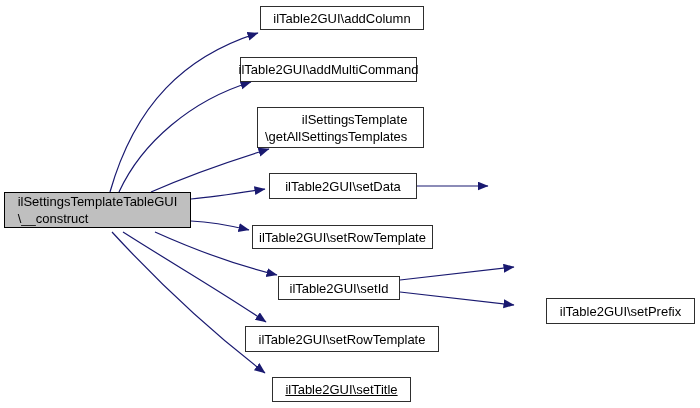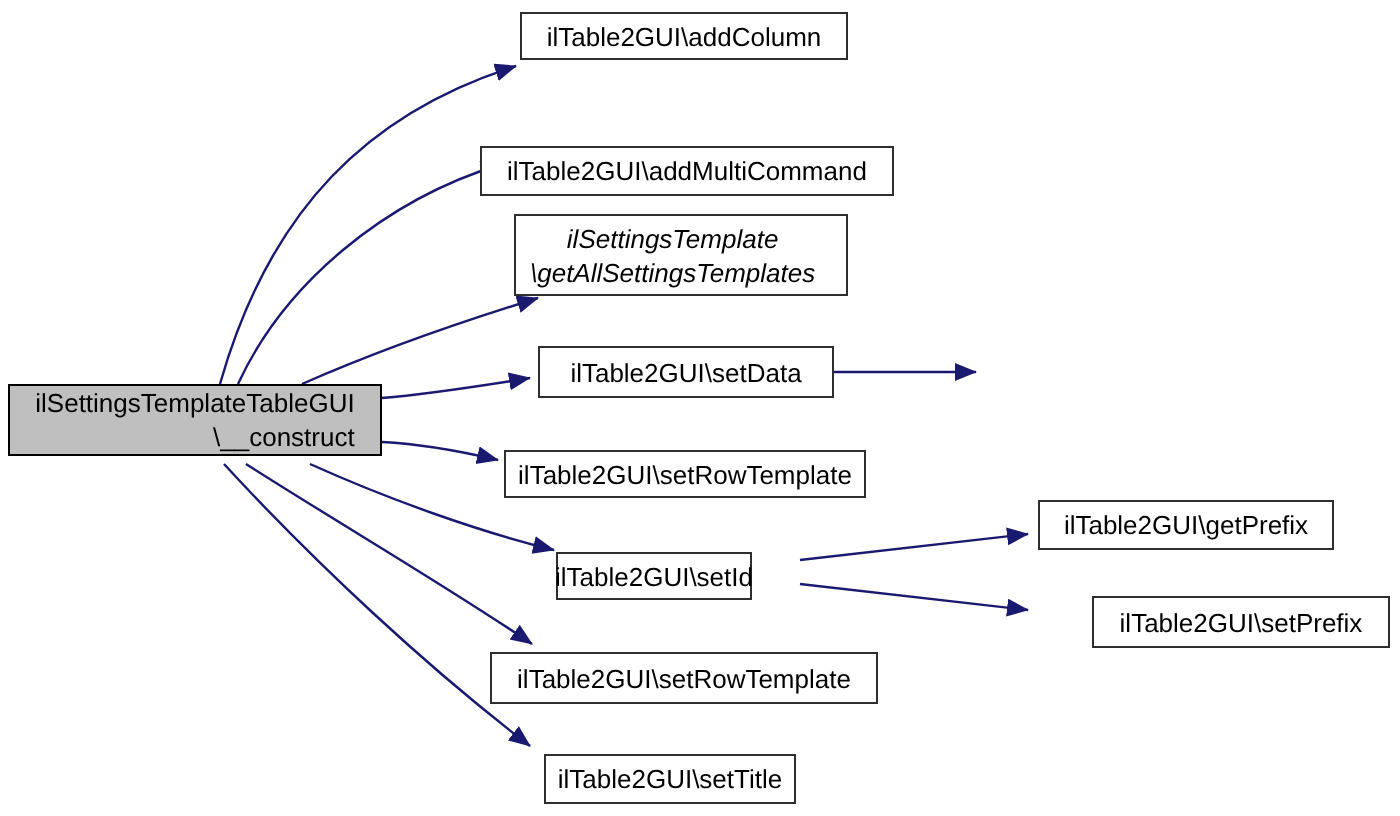--- a/index.html
+++ b/index.html
@@ -29,34 +29,33 @@
     position: absolute;
     box-sizing: border-box;
     border: 1px solid var(--node-border, #2e2e2e);
     background: var(--node-fill, #ffffff);
     color: var(--text-color, #000000);
     font-size: 13px;
     line-height: 17px;
     display: flex;
     align-items: center;
     justify-content: center;
-    text-align: right;
+    text-align: left;
     white-space: pre-line;
     cursor: pointer;
   }
   .node.main {
     background: var(--main-fill, #bfbfbf);
     border-color: var(--main-border, #000000);
     cursor: default;
   }
   .node.align-left {
     justify-content: flex-start;
-    text-align: center;
+    text-align: right;
     padding-left: 7px;
-    font-style: italic;
   }
 </style>
 </head>
 <body>
 
 <div id="canvas">
 
   <svg id="edge-layer" width="700" height="408" viewBox="0 0 700 408" xmlns="http://www.w3.org/2000/svg">
     <defs>
       <marker id="arrow" markerUnits="userSpaceOnUse" markerWidth="13" markerHeight="11" refX="10.5" refY="4.5" orient="auto">
@@ -76,33 +75,32 @@
         <path d="M400,280 L514,267" class="edge" marker-end="url(#arrow)"></path>
         <path d="M400,292 L514,305" class="edge" marker-end="url(#arrow)"></path>
       </g>
   </svg>
 
   <div class="node main" style="left:4px; top:192px; width:187px; height:36px;">ilSettingsTemplateTableGUI
 \__construct</div>
 
   <div class="node" style="left:260px; top:6px; width:164px; height:24px;">ilTable2GUI\addColumn</div>
 
-  <div class="node" style="left:240px; top:57px; width:207px; height:25px;margin-top:16px;">ilTable2GUI\addMultiCommand</div>
+  <div class="node" style="left:240px; top:57px; width:177px; height:25px;">ilTable2GUI\addMultiCommand</div>
 
   <div class="node align-left" style="left:257px; top:107px; width:167px; height:41px;">ilSettingsTemplate
 \getAllSettingsTemplates</div>
 
   <div class="node" style="left:269px; top:173px; width:148px; height:26px;">ilTable2GUI\setData</div>
 
 
   <div class="node" style="left:252px; top:225px; width:181px; height:24px;">ilTable2GUI\setRowTemplate</div>
 
-  <div class="node" style="left:278px; top:276px; width:98px; height:24px;">ilTable2GUI\setId</div>
+  <div class="node" style="left:278px; top:276px; width:122px; height:24px;">ilTable2GUI\setId</div>
 
-  <div class="node" style="left:519px; top:250px; width:148px; height:25px;">ilTable2GUI\getPrefix</div>
 
   <div class="node" style="left:519px; top:298px; width:149px; height:26px;margin-left:27px;">ilTable2GUI\setPrefix</div>
 
   <div class="node" style="left:245px; top:326px; width:194px; height:26px;">ilTable2GUI\setRowTemplate</div>
 
-  <div class="node" style="left:272px; top:377px; width:126px; height:25px;">ilTable2GUI\setTitle</div>
+  <div class="node" style="left:272px; top:377px; width:139px; height:25px;text-decoration:underline;">ilTable2GUI\setTitle</div>
 
 </div>
 
 </body></html>

